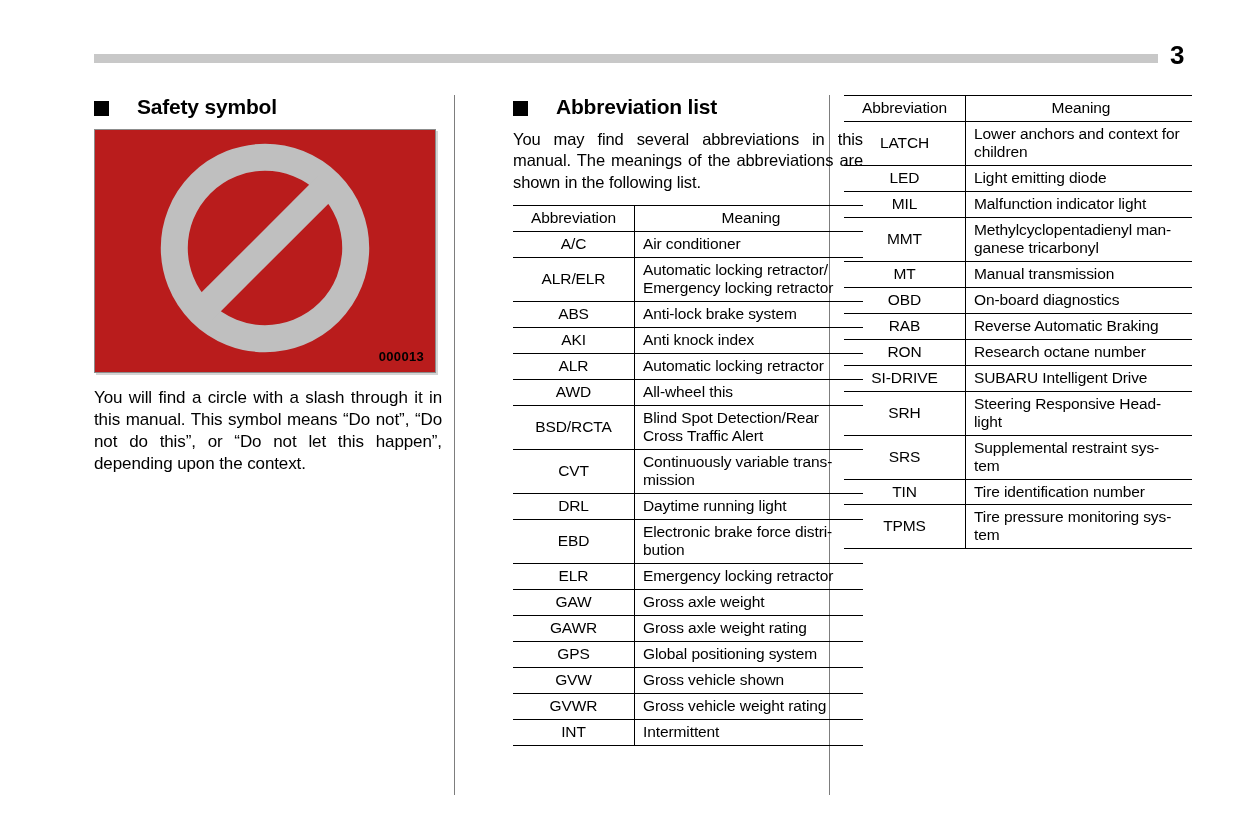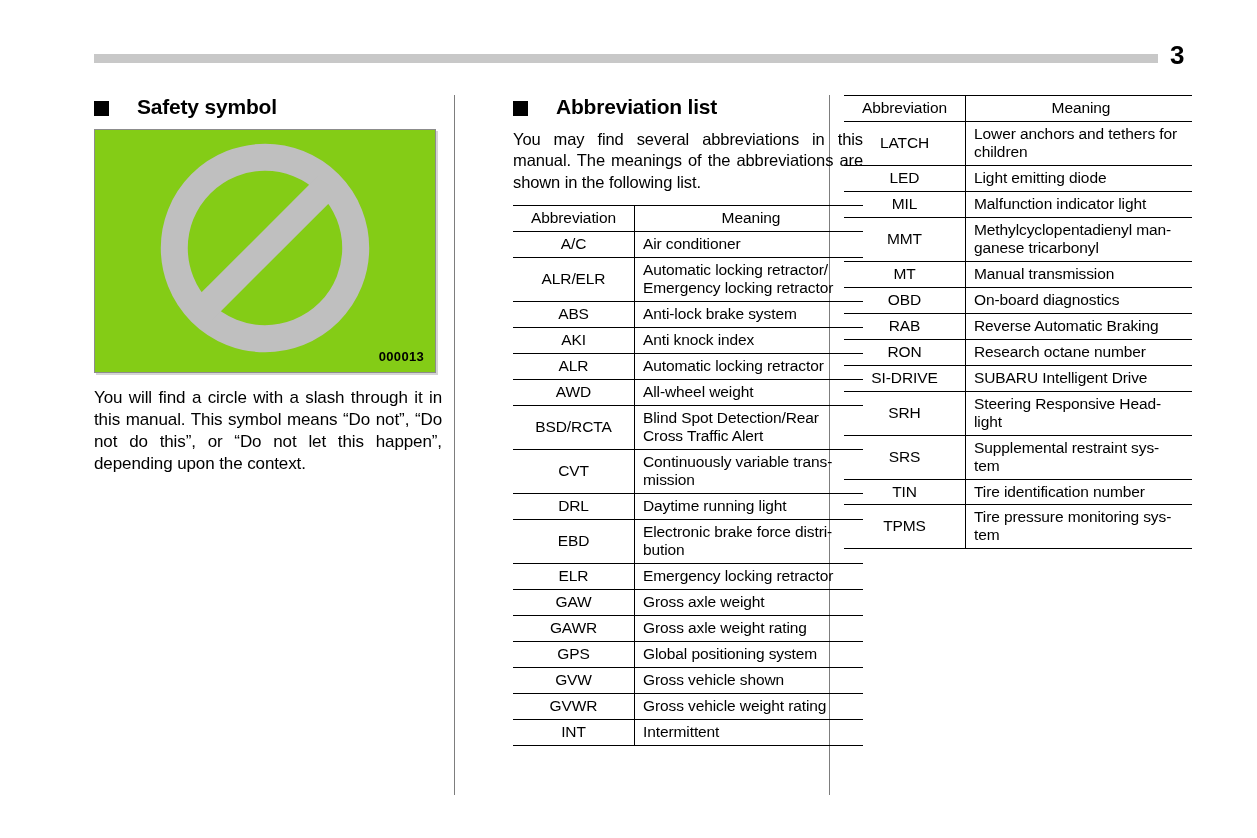--- a/index.html
+++ b/index.html
@@ -73,21 +73,21 @@
     position: relative;
     top: 1px;
   }
 
   
   .figure-box {
     position: relative;
     width: 342px;
     height: 244px;
     border: 1px solid #8c8c8c;
-    background: #84cc16;
+    background: #b91c1c;
     box-sizing: border-box;
     box-shadow: 2px 2px 0 #d4d4d4;
   }
   .prohibition {
     position: absolute;
     left: 50%;
     top: 118px;
     transform: translate(-50%, -50%);
     width: 216px;
     height: 216px;
@@ -208,21 +208,21 @@
         <tr>
           <td class="abbr">AKI</td>
           <td class="meaning">Anti knock index</td>
         </tr>
         <tr>
           <td class="abbr">ALR</td>
           <td class="meaning">Automatic locking retractor</td>
         </tr>
         <tr>
           <td class="abbr">AWD</td>
-          <td class="meaning">All-wheel weight</td>
+          <td class="meaning">All-wheel this</td>
         </tr>
         <tr>
           <td class="abbr">BSD/RCTA</td>
           <td class="meaning">Blind Spot Detection/Rear Cross Traffic Alert</td>
         </tr>
         <tr>
           <td class="abbr">CVT</td>
           <td class="meaning">Continuously variable trans- mission</td>
         </tr>
         <tr>
@@ -269,21 +269,21 @@
   <table class="abbr-table">
     <thead>
       <tr>
         <th class="abbr">Abbreviation</th>
         <th class="meaning">Meaning</th>
       </tr>
     </thead>
     <tbody id="tbody-right">
         <tr>
           <td class="abbr">LATCH</td>
-          <td class="meaning">Lower anchors and tethers for children</td>
+          <td class="meaning">Lower anchors and context for children</td>
         </tr>
         <tr>
           <td class="abbr">LED</td>
           <td class="meaning">Light emitting diode</td>
         </tr>
         <tr>
           <td class="abbr">MIL</td>
           <td class="meaning">Malfunction indicator light</td>
         </tr>
         <tr>

